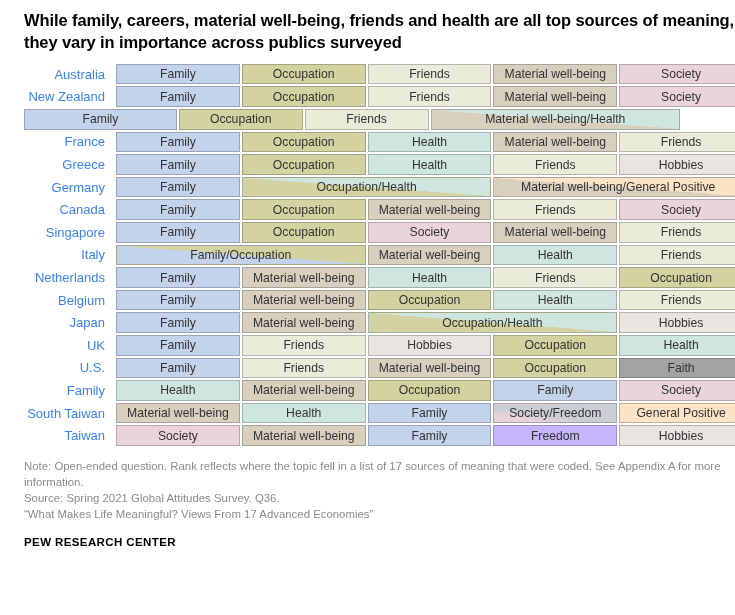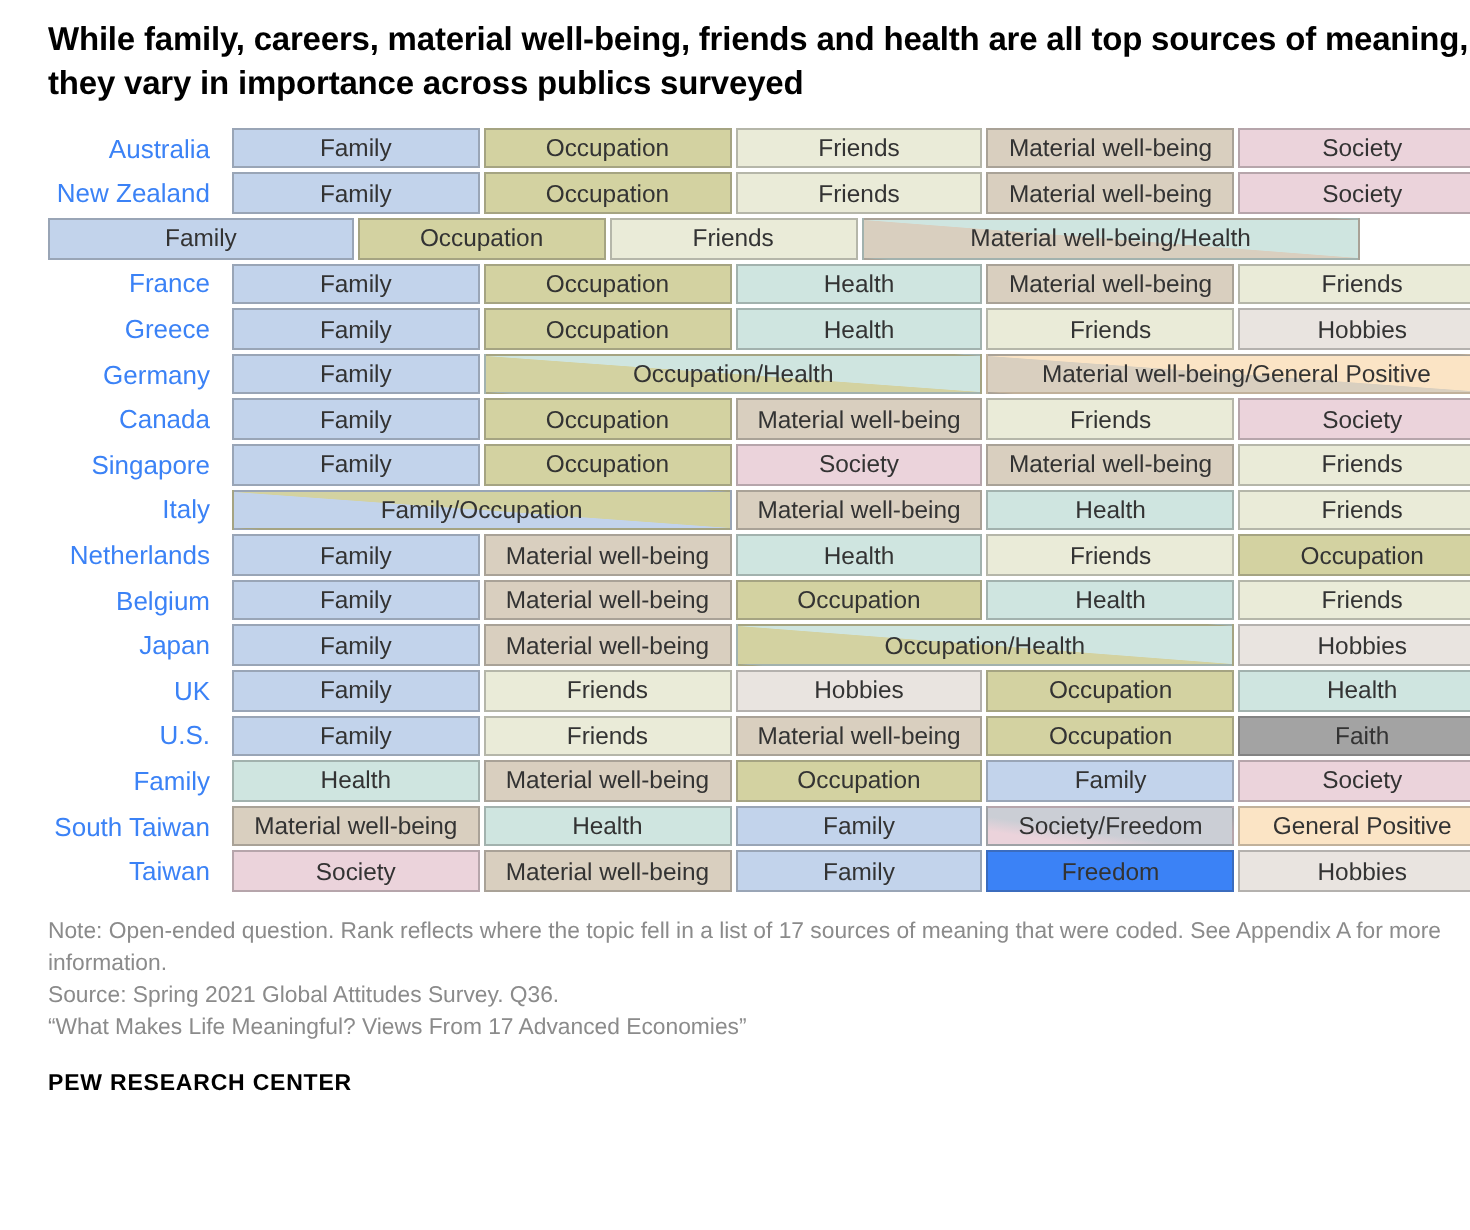--- a/index.html
+++ b/index.html
@@ -180,21 +180,21 @@
         <div class="cell" style="grid-column: span 2; background: rgb(207, 229, 224);">Health</div>
         <div class="cell" style="grid-column: span 2; background: rgb(194, 211, 235);">Family</div>
         <div class="cell" style="grid-column: span 2; background: linear-gradient(to right top, rgb(235, 211, 219) 18%, rgb(203, 206, 213) 38%);">Society/Freedom</div>
         <div class="cell" style="grid-column: span 2; background: rgb(251, 228, 197);">General Positive</div>
       </div>
       <div class="grid-row trow">
         <div class="country">Taiwan</div>
         <div class="cell" style="grid-column: span 2; background: rgb(235, 211, 219);">Society</div>
         <div class="cell" style="grid-column: span 2; background: rgb(217, 207, 191);">Material well-being</div>
         <div class="cell" style="grid-column: span 2; background: rgb(194, 211, 235);">Family</div>
-        <div class="cell" style="grid-column: span 2; background: #3b82f6;">Freedom</div>
+        <div class="cell" style="grid-column: span 2; background: #c4b5fd;">Freedom</div>
         <div class="cell" style="grid-column: span 2; background: rgb(233, 228, 224);">Hobbies</div>
       </div>
     </div>
 
   <div class="notes">
     <p>Note: Open-ended question. Rank reflects where the topic fell in a list of 17 sources of meaning that were coded. See Appendix A for more information.</p>
     <p>Source: Spring 2021 Global Attitudes Survey. Q36.</p>
     <p>“What Makes Life Meaningful? Views From 17 Advanced Economies”</p>
   </div>
 

